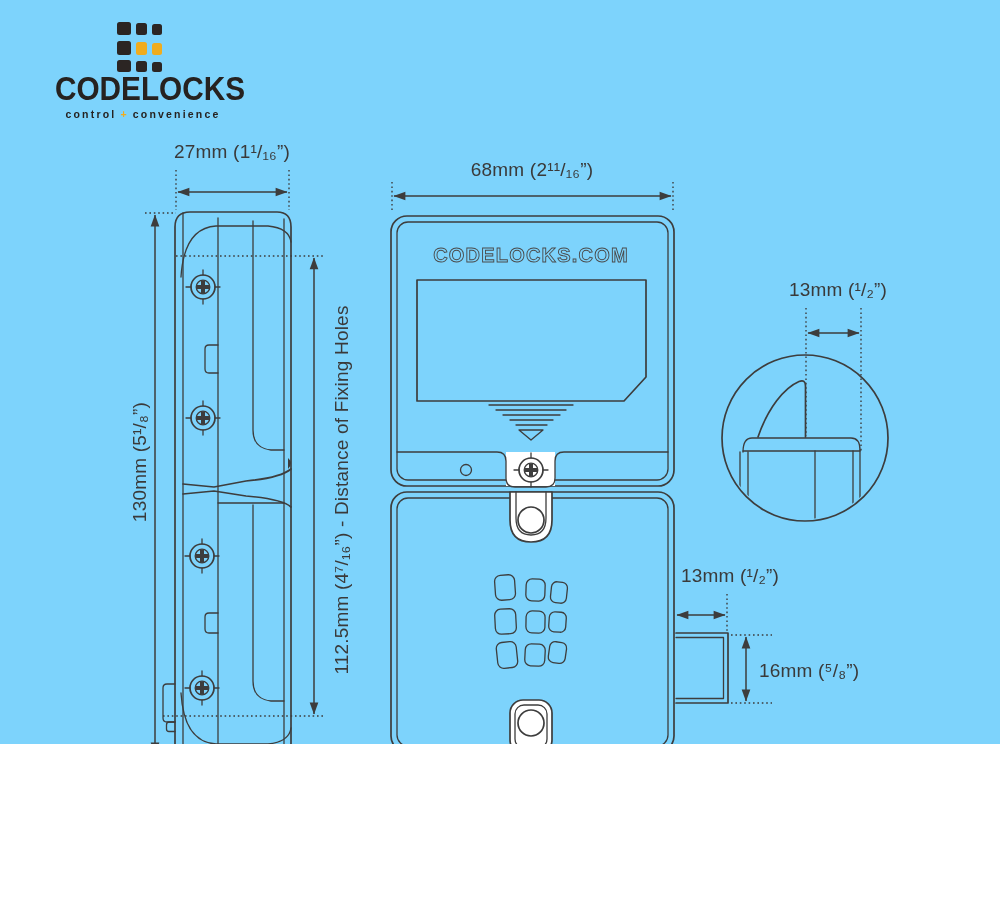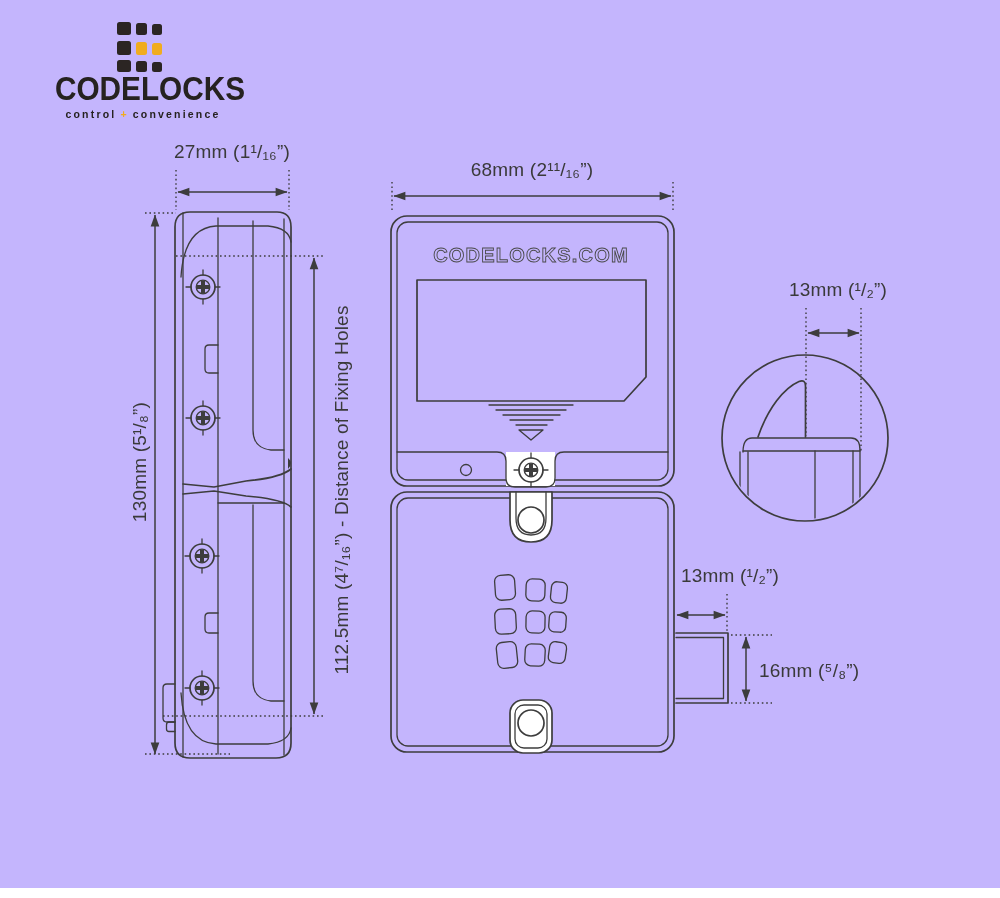--- a/index.html
+++ b/index.html
@@ -1,16 +1,16 @@
 <!DOCTYPE html>
 <html><head>
 <meta charset="utf-8">
 <style>
   html,body{margin:0;padding:0;background:#fff;}
-  #stage{position:relative;width:1000px;height:888px;background:#c4b5fd;overflow:hidden;
+  #stage{position:relative;width:1000px;height:744px;background:#7dd3fc;overflow:hidden;
          font-family:"Liberation Sans","DejaVu Sans",sans-serif;}
   .ln  {fill:none;stroke:#3D3D3D;stroke-width:1.7;stroke-linecap:round;stroke-linejoin:round;}
   .ln2 {fill:none;stroke:#3D3D3D;stroke-width:1.3;stroke-linecap:round;stroke-linejoin:round;}
   .dot {fill:none;stroke:#3D3D3D;stroke-width:1.4;stroke-dasharray:1.6 2.8;}
   .dim {fill:none;stroke:#3D3D3D;stroke-width:1.5;}
   .fillc{fill:#3D3D3D;stroke:none;}
   .wf  {fill:#ffffff;}
   .dimtxt{font-family:"Liberation Sans","DejaVu Sans",sans-serif;font-size:19px;fill:#3A3A3A;letter-spacing:.2px;}
   .brandtxt{font-family:"Liberation Sans","DejaVu Sans",sans-serif;font-weight:bold;fill:#262220;}
   .outlinetxt{font-family:"Liberation Sans","DejaVu Sans",sans-serif;font-weight:bold;font-size:20px;

